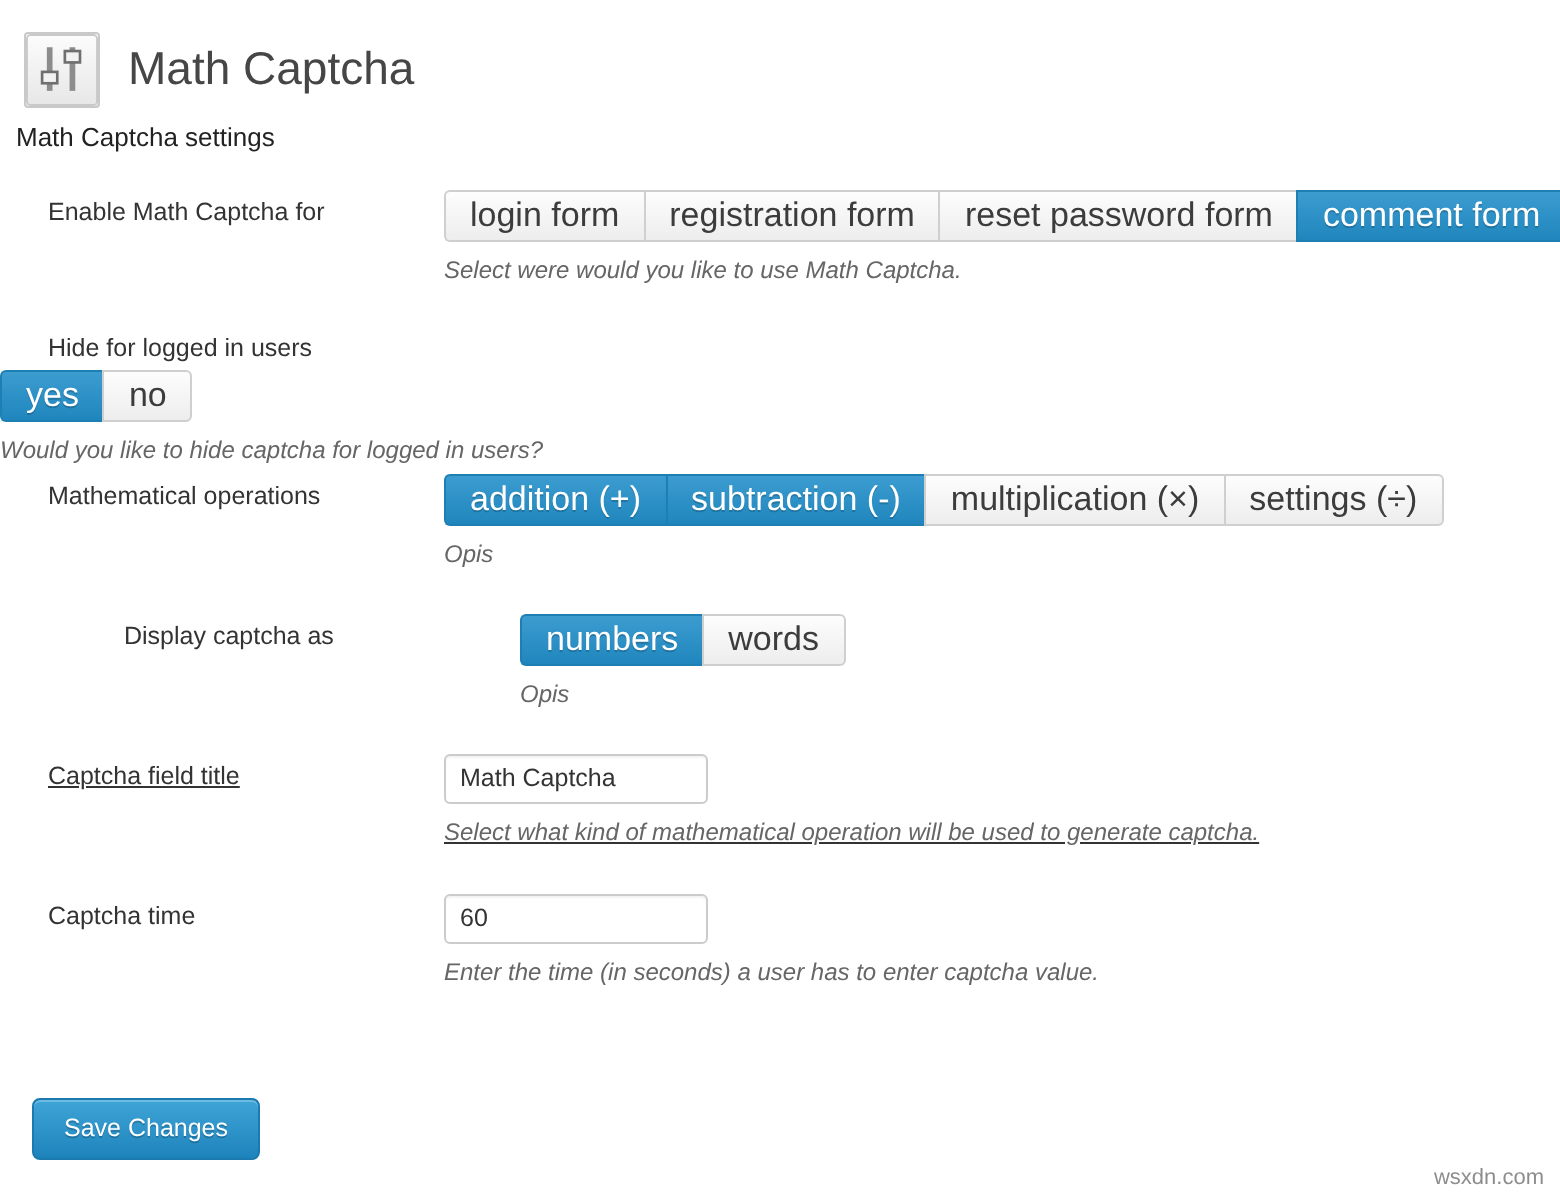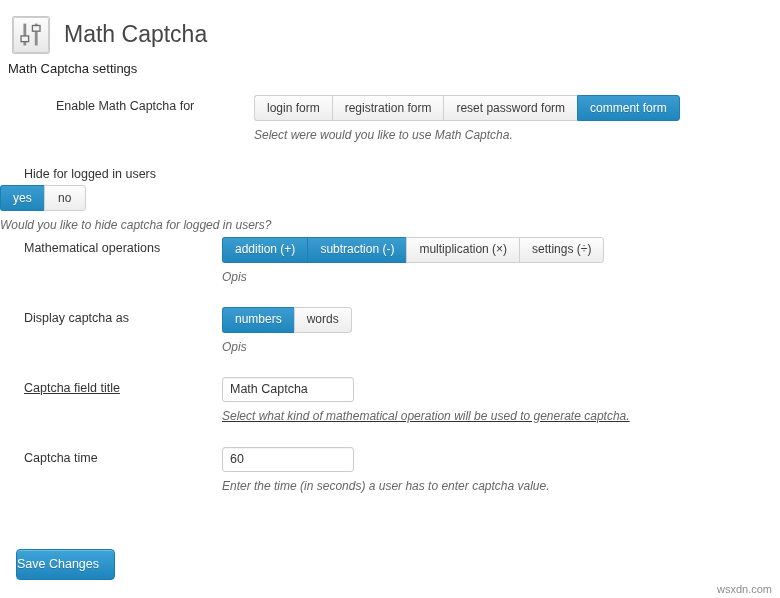--- a/index.html
+++ b/index.html
@@ -91,21 +91,21 @@
     display: flex;
     flex-wrap: wrap;
     width: 441px;
   }
   .btn-group.narrow { width: auto; }
   .btn-row {
     display: flex;
   }
   .ui-btn {
     font-family: "Liberation Sans", sans-serif;
-    font-size: 12px;
+    font-size: 17px;
     line-height: 1;
     padding: 7px 12px 8px 12px;
     border: 1px solid #cfcfcf;
     background: linear-gradient(#fdfdfd, #ededed);
     color: #3c3c3c;
     cursor: pointer;
     white-space: nowrap;
     box-sizing: border-box;
     height: 26px;
     display: inline-flex;
@@ -164,21 +164,21 @@
     left: 16px;
     top: 549px;
   }
   #save-changes-button {
     font-family: "Liberation Sans", sans-serif;
     font-size: 12.5px;
     color: #ffffff;
     background: linear-gradient(#3fa5d8, #1d83bb);
     border: 1px solid #1b7bb0;
     border-radius: 4px;
-    padding: 7px 15px 8px 0;
+    padding: 7px 15px 8px 15px;
     cursor: pointer;
     text-shadow: 0 1px 0 rgba(0,0,0,.2);
     box-shadow: inset 0 1px 0 rgba(255,255,255,.25);
   }
 
   
   #watermark {
     position: absolute;
     right: 8px;
     bottom: 3px;
@@ -206,21 +206,21 @@
       <rect x="20.5" y="9" width="8" height="6" fill="#f2f2f2" stroke="#6f6f6f" stroke-width="1.4"></rect>
     </svg>
   </span>
   <h1 id="page-title">Math Captcha</h1>
 </div>
 
 <div id="section-heading">Math Captcha settings</div>
 
 <div id="settings-form">
 
-  <div class="form-row" style="min-height:68px;padding-left:32px;">
+  <div class="form-row" style="min-height:68px;">
     <div class="row-label">Enable Math Captcha for</div>
     <div class="row-field">
       <div class="btn-group">
         <div class="btn-row" id="enable-row-1">
           <button class="ui-btn">login form</button>
           <button class="ui-btn">registration form</button>
           <button class="ui-btn">reset password form</button>
           <button class="ui-btn active">comment form</button>
         </div>
       </div>
@@ -249,21 +249,21 @@
           <button class="ui-btn active">addition (+)</button>
           <button class="ui-btn active">subtraction (-)</button>
           <button class="ui-btn">multiplication (×)</button>
           <button class="ui-btn">settings (÷)</button>
         </div>
       </div>
       <div class="row-desc">Opis</div>
     </div>
   </div>
 
-  <div class="form-row" style="min-height:70px;">
+  <div class="form-row" style="min-height:70px;margin-left:38px;">
     <div class="row-label">Display captcha as</div>
     <div class="row-field">
       <div class="btn-group narrow">
         <div class="btn-row">
           <button class="ui-btn active">numbers</button>
           <button class="ui-btn">words</button>
         </div>
       </div>
       <div class="row-desc">Opis</div>
     </div>

